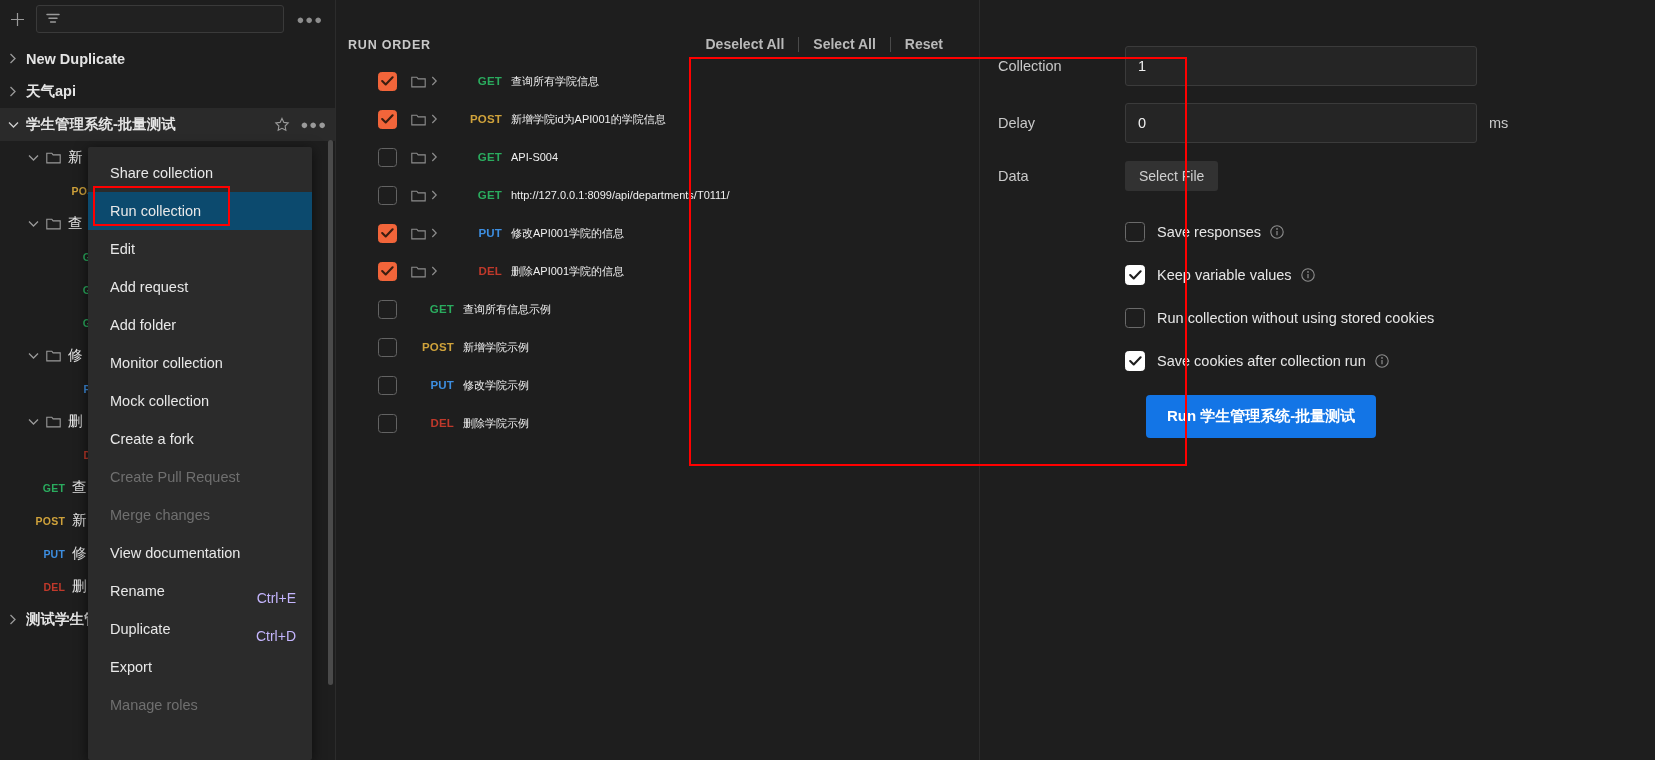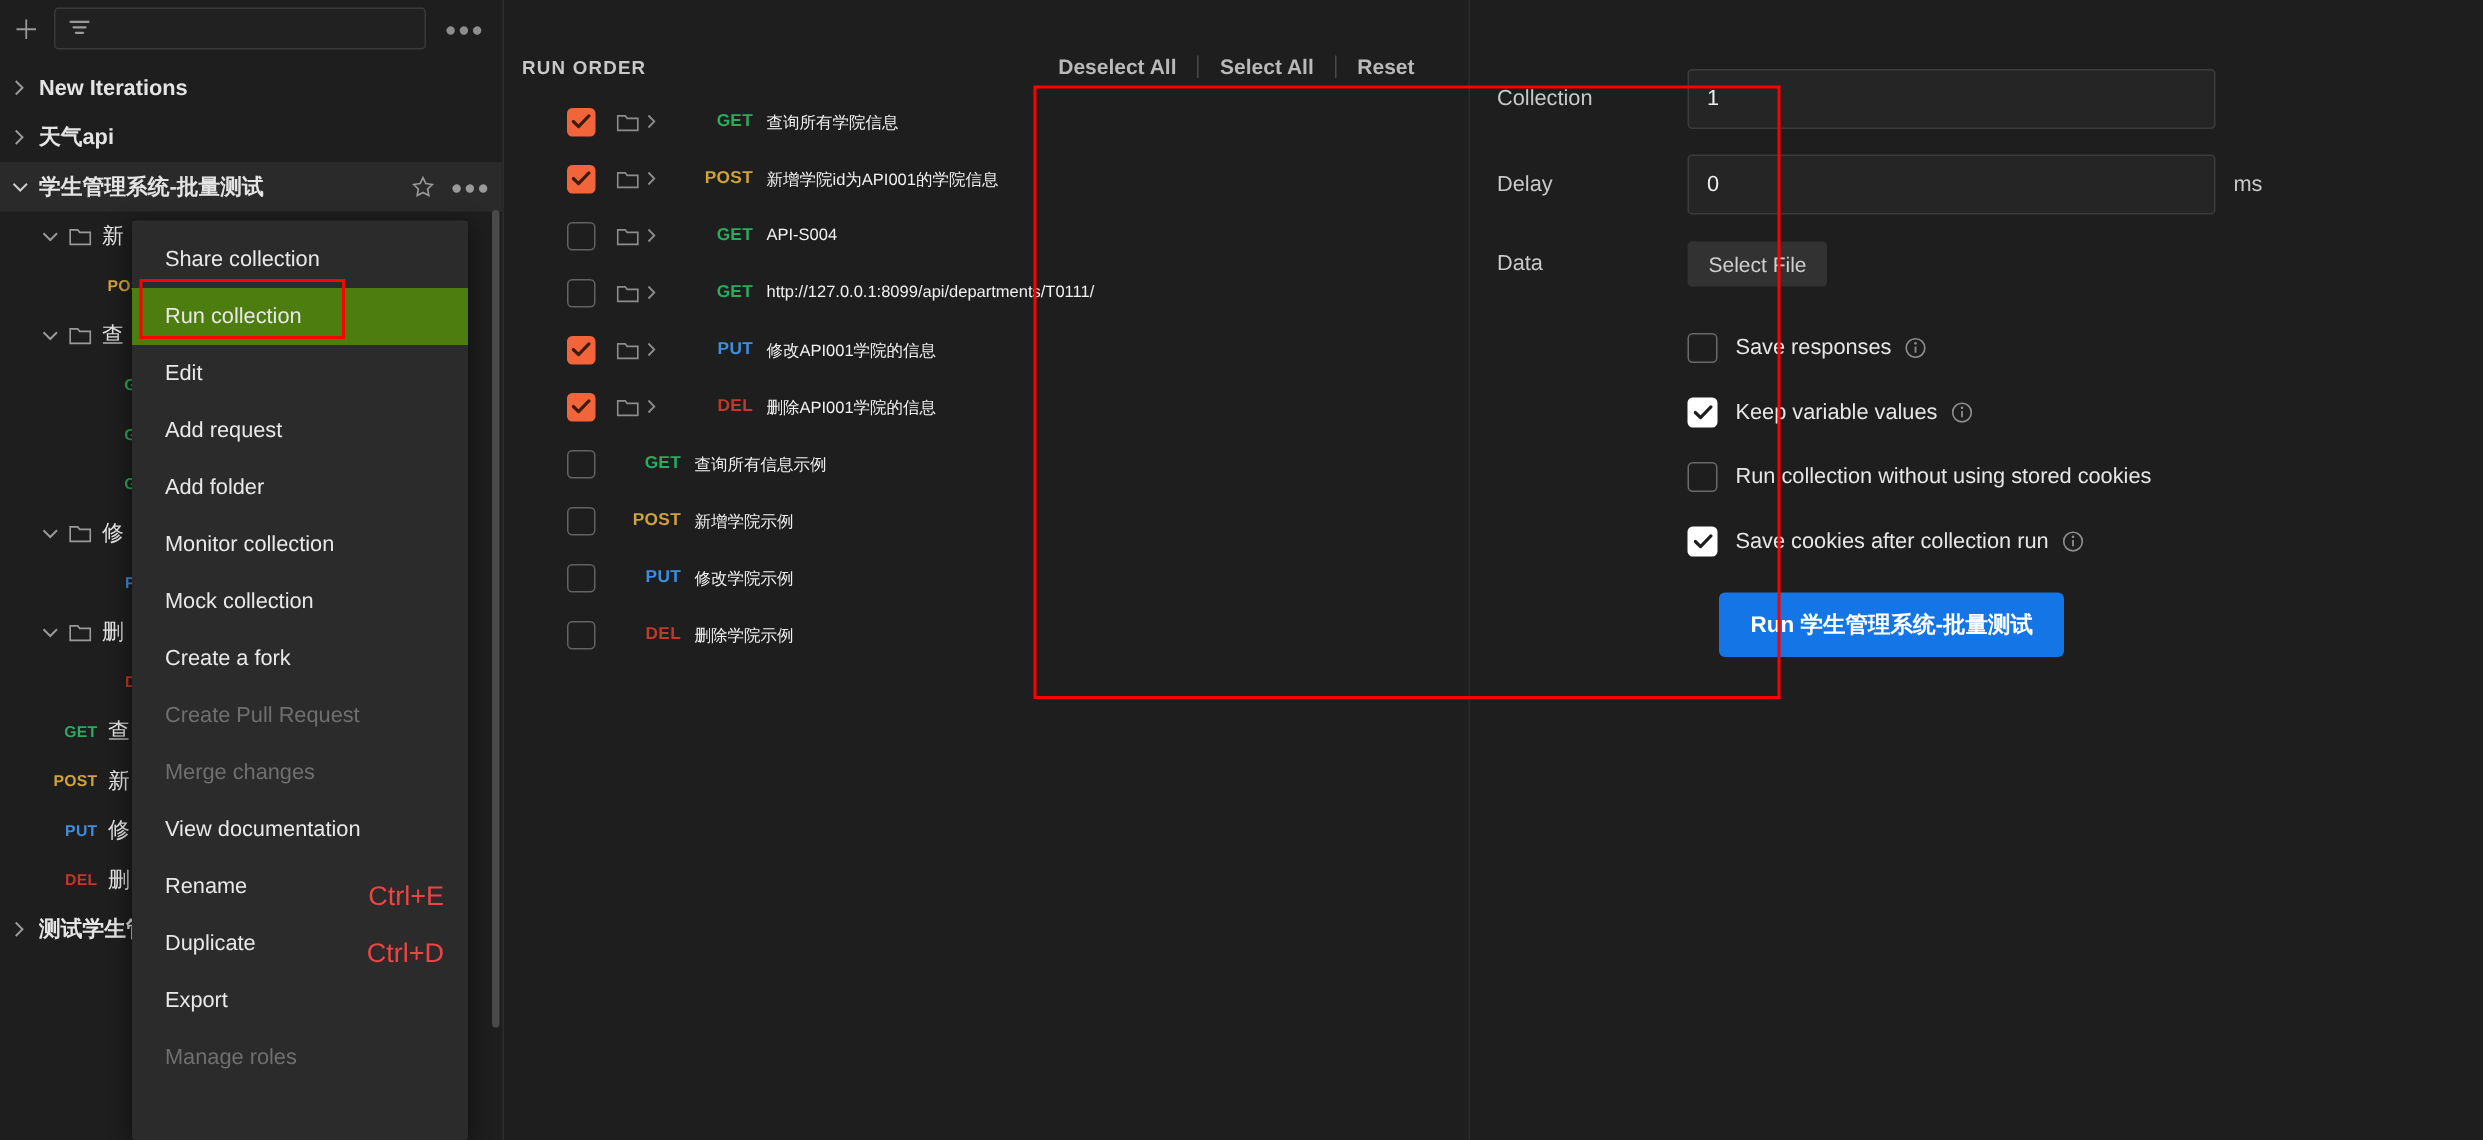--- a/index.html
+++ b/index.html
@@ -77,23 +77,23 @@
     width: 224px; height: 613px;
     background: #2b2b2b;
     box-shadow: 0 3px 14px rgba(0,0,0,.6);
     z-index: 40; padding-top: 7px;
     border-radius: 2px;
   }
   .ctx-item {
     height: 38px; display: flex; align-items: center;
     padding: 0 16px 0 22px; font-size: 14.5px; color: #e8e8e8;
   }
-  .ctx-item.highlight { background: #4d7c0f; }
+  .ctx-item.highlight { background: #0c4a6e; }
   .ctx-item.disabled { color: #6f6f6f; }
-  .ctx-sc { margin-left: auto; color: #ef4444; font-size: 18px; margin-top: 13px; }
+  .ctx-sc { margin-left: auto; color: #c4b5fd; font-size: 14px; margin-top: 13px; }
   .ctx-hl-box {
     position: absolute; left: 93px; top: 186px;
     width: 137px; height: 40px;
     border: 2.5px solid #ff0000; z-index: 41; pointer-events: none;
   }
 
   
   .center {
     width: 644px; flex: none; position: relative;
     border-right: 1px solid #2c2c2c;
@@ -202,21 +202,21 @@
     </div>
 
     <div class="tree">
 
       <div class="tree-row collection">
         <span class="chev">
           <svg width="8" height="11" viewBox="0 0 8 11">
               <path d="M1.5 1L6 5.5 1.5 10" stroke="#9a9a9a" stroke-width="1.3" fill="none"></path>
             </svg>
         </span>
-        <span class="row-label">New Iterations</span>
+        <span class="row-label">New Duplicate</span>
       </div>
 
       <div class="tree-row collection">
         <span class="chev">
           <svg width="8" height="11" viewBox="0 0 8 11">
               <path d="M1.5 1L6 5.5 1.5 10" stroke="#9a9a9a" stroke-width="1.3" fill="none"></path>
             </svg>
         </span>
         <span class="row-label">天气api</span>
       </div>

